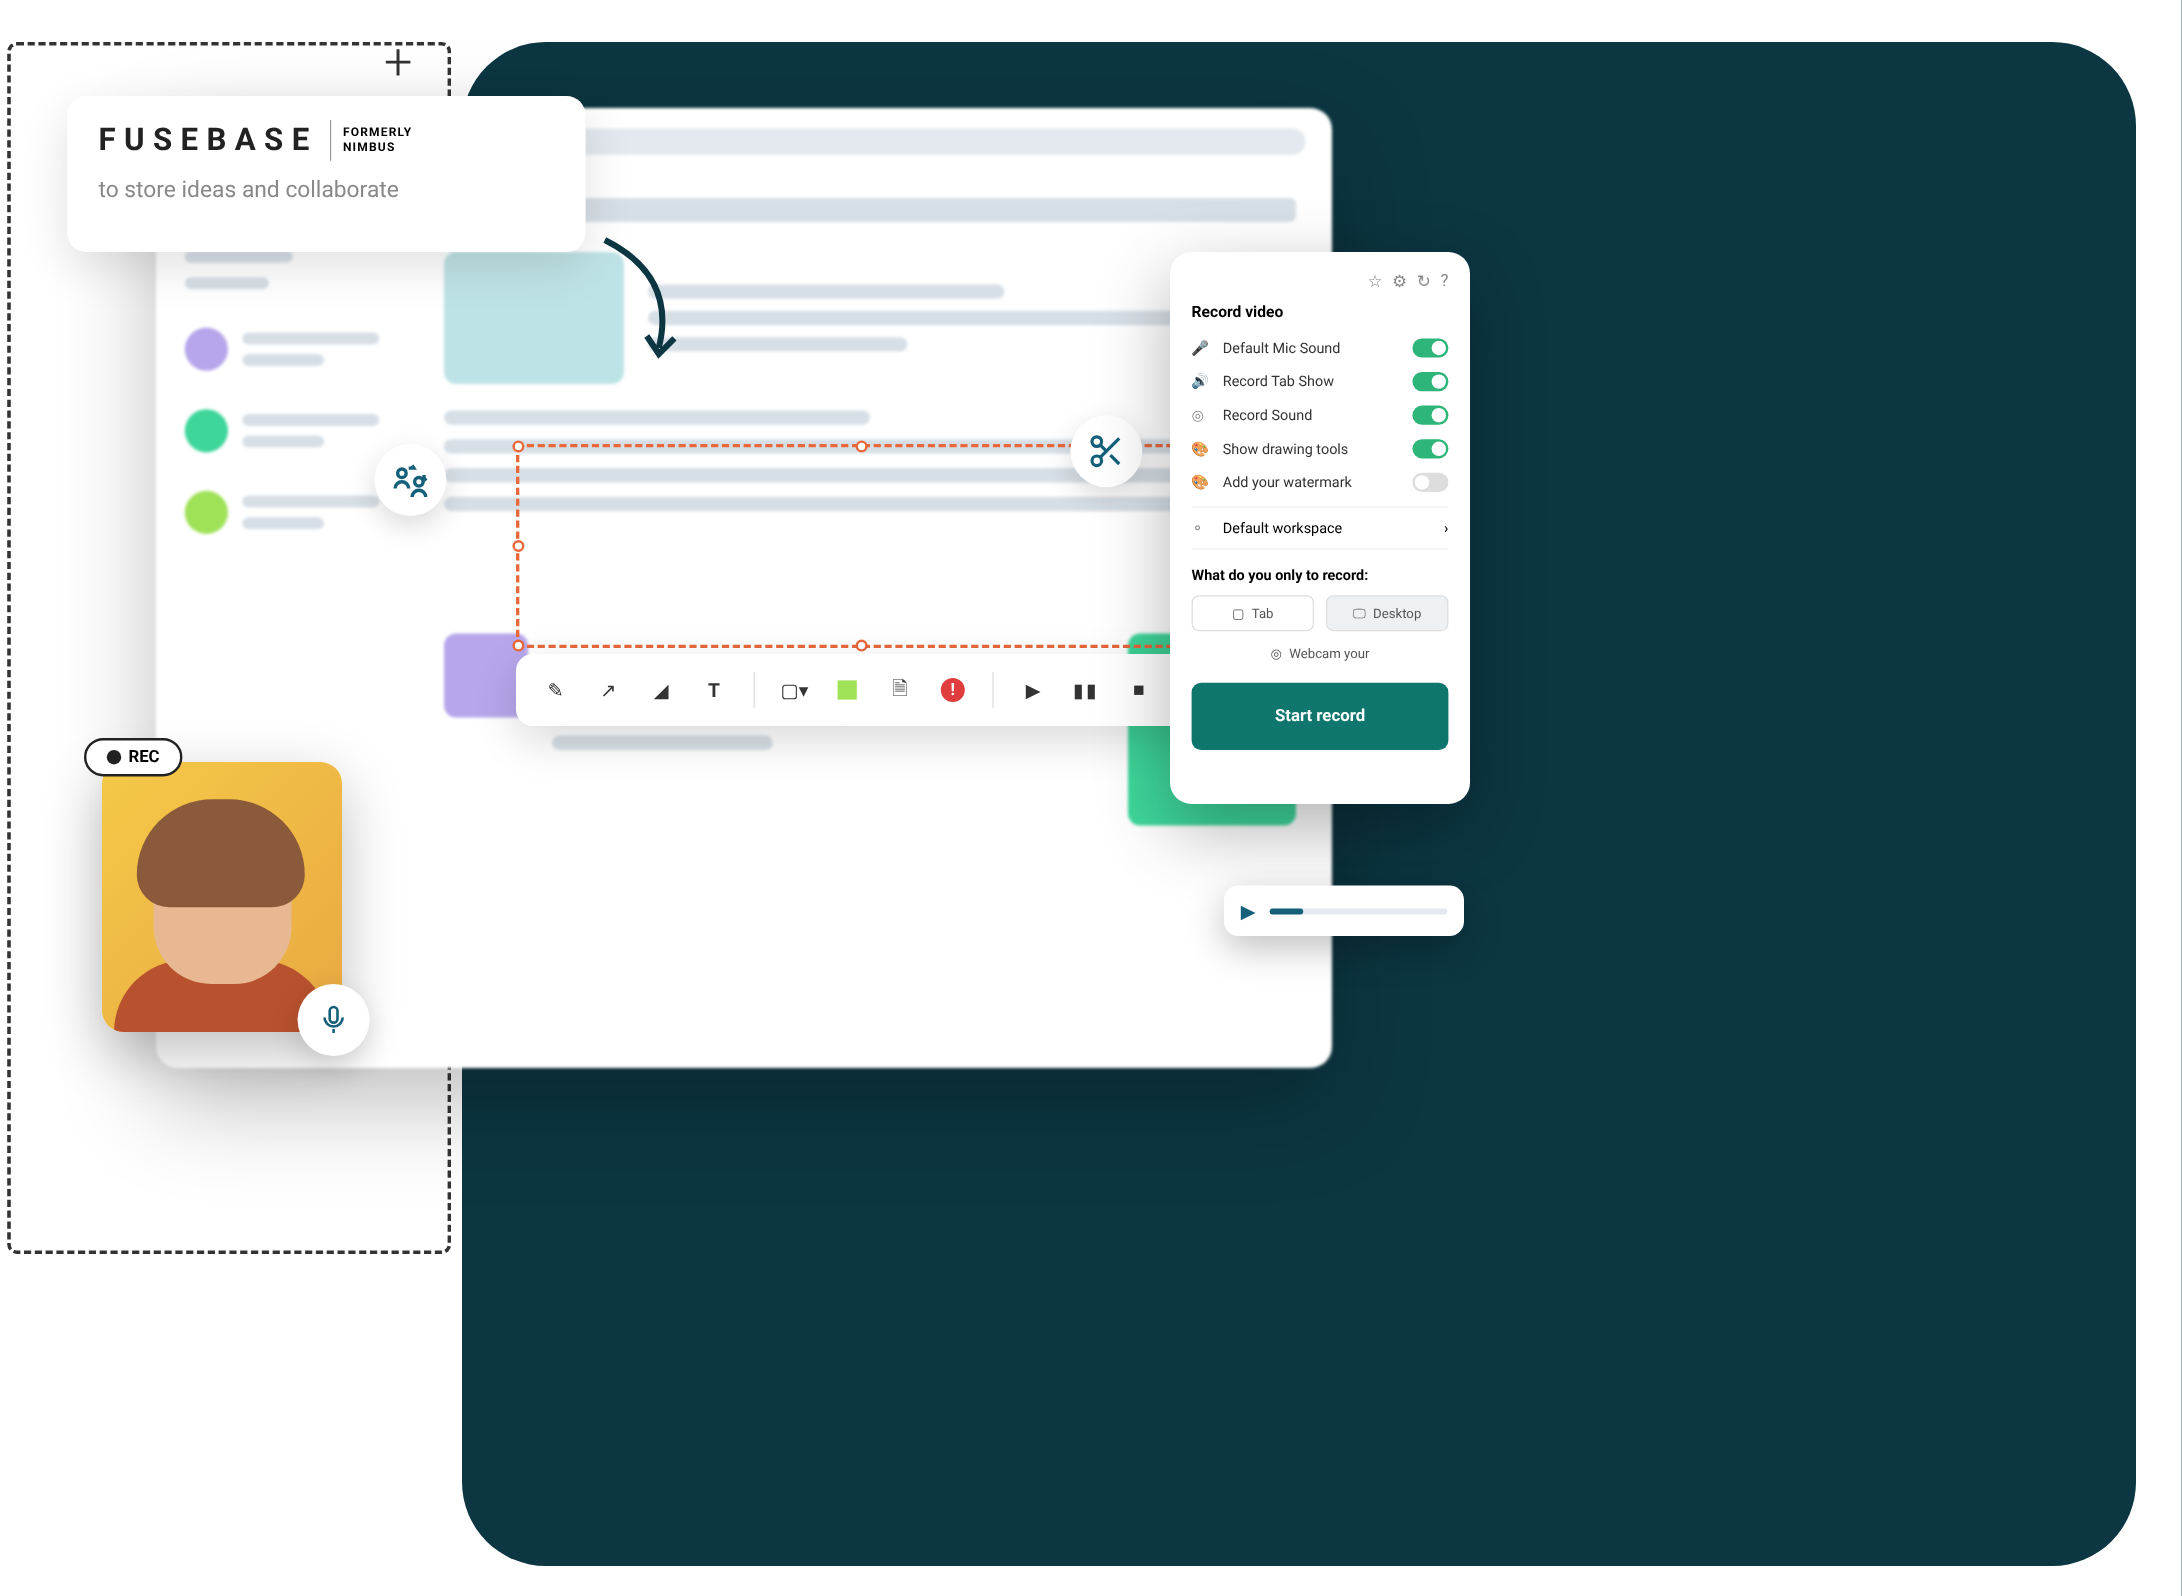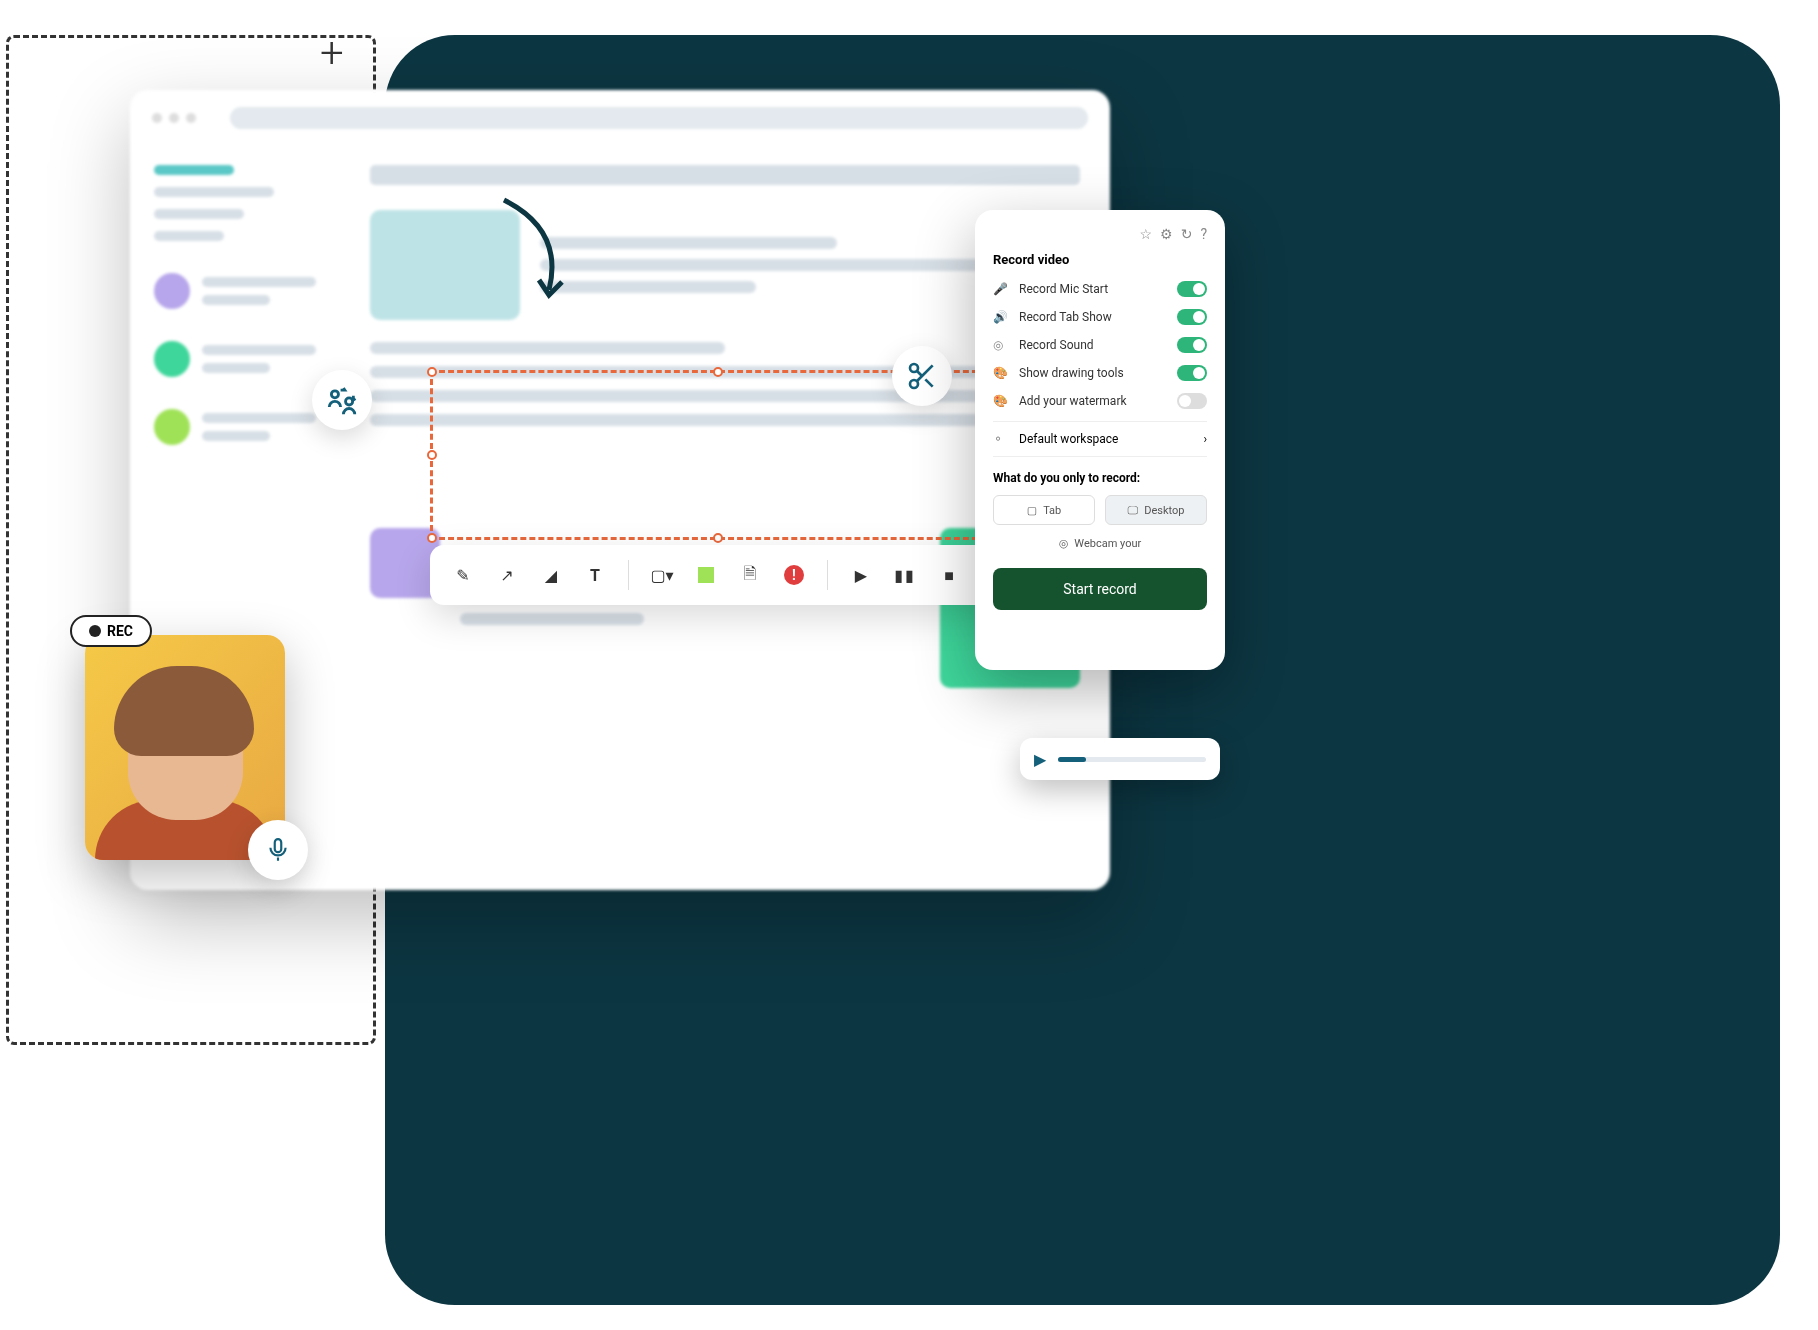--- a/index.html
+++ b/index.html
@@ -50,21 +50,21 @@
 .toggle.on::after{content:"";position:absolute;right:2px;top:2px;width:12px;height:12px;background:#fff;border-radius:50%}
 .toggle.off{background:#ddd}
 .toggle.off::after{content:"";position:absolute;left:2px;top:2px;width:12px;height:12px;background:#fff;border-radius:50%}
 .panel-sep{height:1px;background:#eee;margin:10px 0}
 .wsp{display:flex;align-items:center;gap:10px;font-size:12px}
 .panel-q{font-size:12px;font-weight:700;margin:14px 0 10px}
 .tabs{display:flex;gap:10px}
 .tab-btn{flex:1;height:30px;border:1px solid #ddd;border-radius:6px;display:flex;align-items:center;justify-content:center;gap:6px;font-size:11px;color:#555}
 .tab-btn.sel{background:#eef1f3}
 .webcam-only{text-align:center;font-size:11px;color:#555;margin-top:12px;display:flex;justify-content:center;gap:6px}
-.start-btn{margin-top:18px;height:42px;background:#14532d;color:#fff;border-radius:8px;display:flex;align-items:center;justify-content:center;font-size:14px;font-weight:400}
+.start-btn{margin-top:18px;height:56px;background:#0f766e;color:#fff;border-radius:8px;display:flex;align-items:center;justify-content:center;font-size:14px;font-weight:700}
 .player{position:absolute;left:1020px;top:738px;width:200px;height:42px;background:#fff;border-radius:12px;box-shadow:0 10px 30px rgba(0,0,0,0.25);display:flex;align-items:center;padding:0 14px;gap:12px}
 .play-icon{color:#14607A}
 .prog{flex:1;height:5px;background:#e3e9ee;border-radius:3px;position:relative}
 .prog-fill{position:absolute;left:0;top:0;height:5px;width:28px;background:#14607A;border-radius:3px}
 .cam{position:absolute;left:85px;top:635px;width:200px;height:225px;border-radius:18px;background:linear-gradient(135deg,#F5C947,#E8A843);overflow:hidden;box-shadow:0 16px 48px rgba(0,0,0,0.25)}
 .rec-pill{position:absolute;left:70px;top:615px;width:82px;height:32px;background:#fff;border:2px solid #222;border-radius:16px;display:flex;align-items:center;justify-content:center;gap:6px;font-weight:700;font-size:14px}
 .rec-dot{width:12px;height:12px;background:#222;border-radius:50%}
 .mic-badge{position:absolute;left:248px;top:820px}
 .person{width:100%;height:100%;display:flex;align-items:flex-end;justify-content:center}
 .head{width:115px;height:130px;background:#E8B893;border-radius:60px 60px 50px 50px;position:relative;margin-bottom:40px}
@@ -189,38 +189,49 @@
     <div class="tb-icon">🗎</div>
     <div class="tb-icon">
         <span style="width:20px;height:20px;background:#E03E3E;border-radius:50%;color:#fff;display:flex;align-items:center;justify-content:center;font-size:14px;font-weight:700">!</span>
       </div>
     <div class="tb-div"></div>
     <div class="tb-icon">▶</div>
     <div class="tb-icon" style="letter-spacing:2px">▮▮</div>
     <div class="tb-icon">■</div>
   </div>
 
+  <div class="logo-card">
+    <div class="logo-row">
+      <div class="logo-main">FUSEBASE</div>
+      <div class="logo-sep"></div>
+      <div class="logo-sub">
+          <div>FORMERLY</div>
+          <div>NIMBUS</div>
+        </div>
+    </div>
+    <div class="tagline">to store ideas and collaborate</div>
+  </div>
 
   <svg class="arrow" viewBox="0 0 90 120">
       <path d="M10 10 Q 70 40 55 100" stroke="#0C3642" stroke-width="5" fill="none"></path>
       <path d="M45 90 L55 105 L68 92" stroke="#0C3642" stroke-width="5" fill="none"></path>
     </svg>
 
   <div class="panel">
     <div class="panel-top">
       <span>☆</span>
       <span>⚙</span>
       <span>↻</span>
       <span>?</span>
     </div>
     <div class="panel-title">Record video</div>
     <div id="opts">
         <div class="opt">
           <span class="opt-icon">🎤</span>
-          <span class="opt-label">Record Mic Start</span>
+          <span class="opt-label">Default Mic Sound</span>
           <div class="toggle on"></div>
         </div>
         <div class="opt">
           <span class="opt-icon">🔊</span>
           <span class="opt-label">Record Tab Show</span>
           <div class="toggle on"></div>
         </div>
         <div class="opt">
           <span class="opt-icon">◎</span>
           <span class="opt-label">Record Sound</span>

